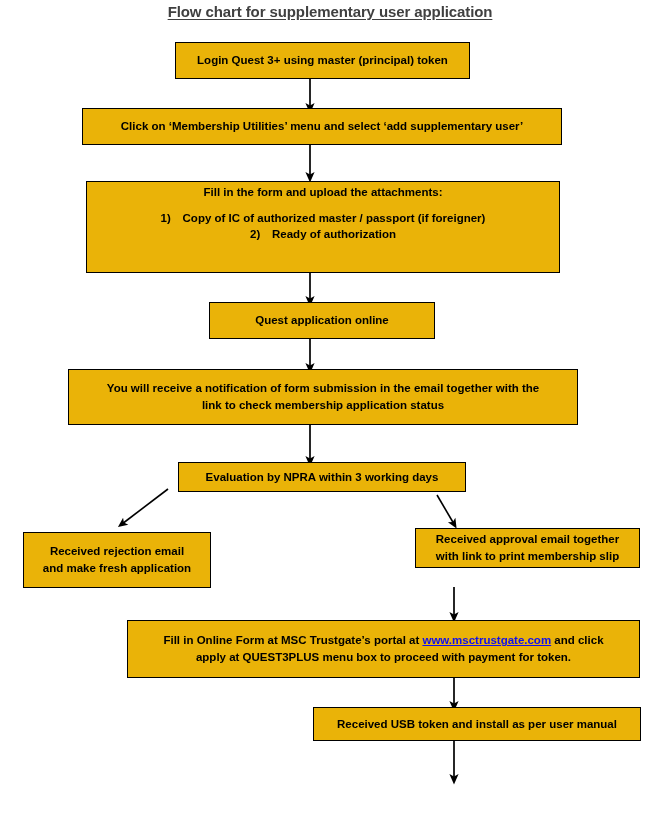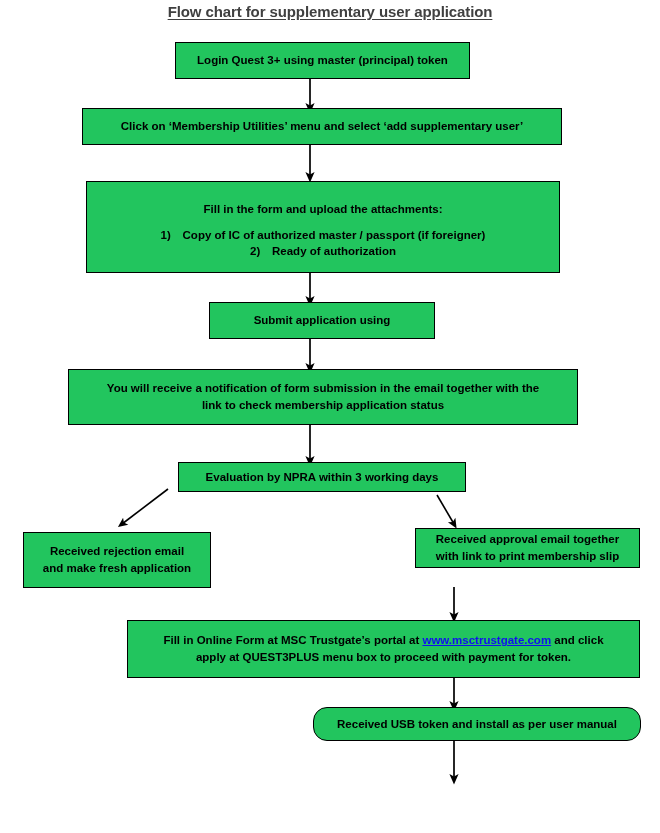--- a/index.html
+++ b/index.html
@@ -25,21 +25,21 @@
     font-weight: bold;
     color: #404040;
     text-decoration: underline;
     text-underline-offset: 2px;
     letter-spacing: -0.1px;
   }
   .node {
     position: absolute;
     box-sizing: border-box;
     border: 1.6px solid #000000;
-    background: #22c55e;
+    background: #eab308;
     color: #000000;
     font-size: 11.5px;
     font-weight: bold;
     display: flex;
     flex-direction: column;
     align-items: center;
     justify-content: flex-start;
     text-align: center;
     line-height: 1.45;
     padding: 5px 8px 4px 8px;
@@ -103,32 +103,32 @@
   </svg>
 
   <div class="node center-v" style="left:175px; top:42px; width:295px; height:37px;">
     <span class="ln">Login Quest 3+ using master (principal) token</span>
   </div>
 
   <div class="node center-v" style="left:82px; top:108px; width:480px; height:37px;">
     <span class="ln">Click on ‘Membership Utilities’ menu and select ‘add supplementary user’</span>
   </div>
 
-  <div class="node" style="left:86px; top:181px; width:474px; height:92px; padding-top:19px;">
+  <div class="node" style="left:86px; top:181px; width:474px; height:92px; padding-top:2px;">
     <span class="ln list-head">Fill in the form and upload the attachments:</span>
     <span class="li-row li-1">
       <span class="li-num">1)</span><span>Copy of IC of authorized master / passport (if foreigner)</span>
     </span>
     <span class="li-row">
       <span class="li-num">2)</span><span>Ready of authorization</span>
     </span>
   </div>
 
   <div class="node center-v" style="left:209px; top:302px; width:226px; height:37px;">
-    <span class="ln">Submit application using</span>
+    <span class="ln">Quest application online</span>
   </div>
 
   <div class="node center-v" style="left:68px; top:369px; width:510px; height:56px;">
     <span class="ln">You will receive a notification of form submission in the email together with the</span>
     <span class="ln">link to check membership application status</span>
   </div>
 
   <div class="node center-v" style="left:178px; top:462px; width:288px; height:30px;">
     <span class="ln">Evaluation by NPRA within 3 working days</span>
   </div>
@@ -143,18 +143,18 @@
     <span class="ln">with link to print membership slip</span>
   </div>
 
   <div class="node center-v" style="left:127px; top:620px; width:513px; height:58px;">
     <span class="ln">
       <span>Fill in Online Form at MSC Trustgate’s portal at </span><a class="link" href="#">www.msctrustgate.com</a><span> and click</span>
     </span>
     <span class="ln">apply at QUEST3PLUS menu box to proceed with payment for token.</span>
   </div>
 
-  <div class="node center-v" style="left:313px; top:707px; width:328px; height:34px;border-radius:14px;">
+  <div class="node center-v" style="left:313px; top:707px; width:328px; height:34px;">
     <span class="ln">Received USB token and install as per user manual</span>
   </div>
 
 
 </div>
 
 </body></html>

